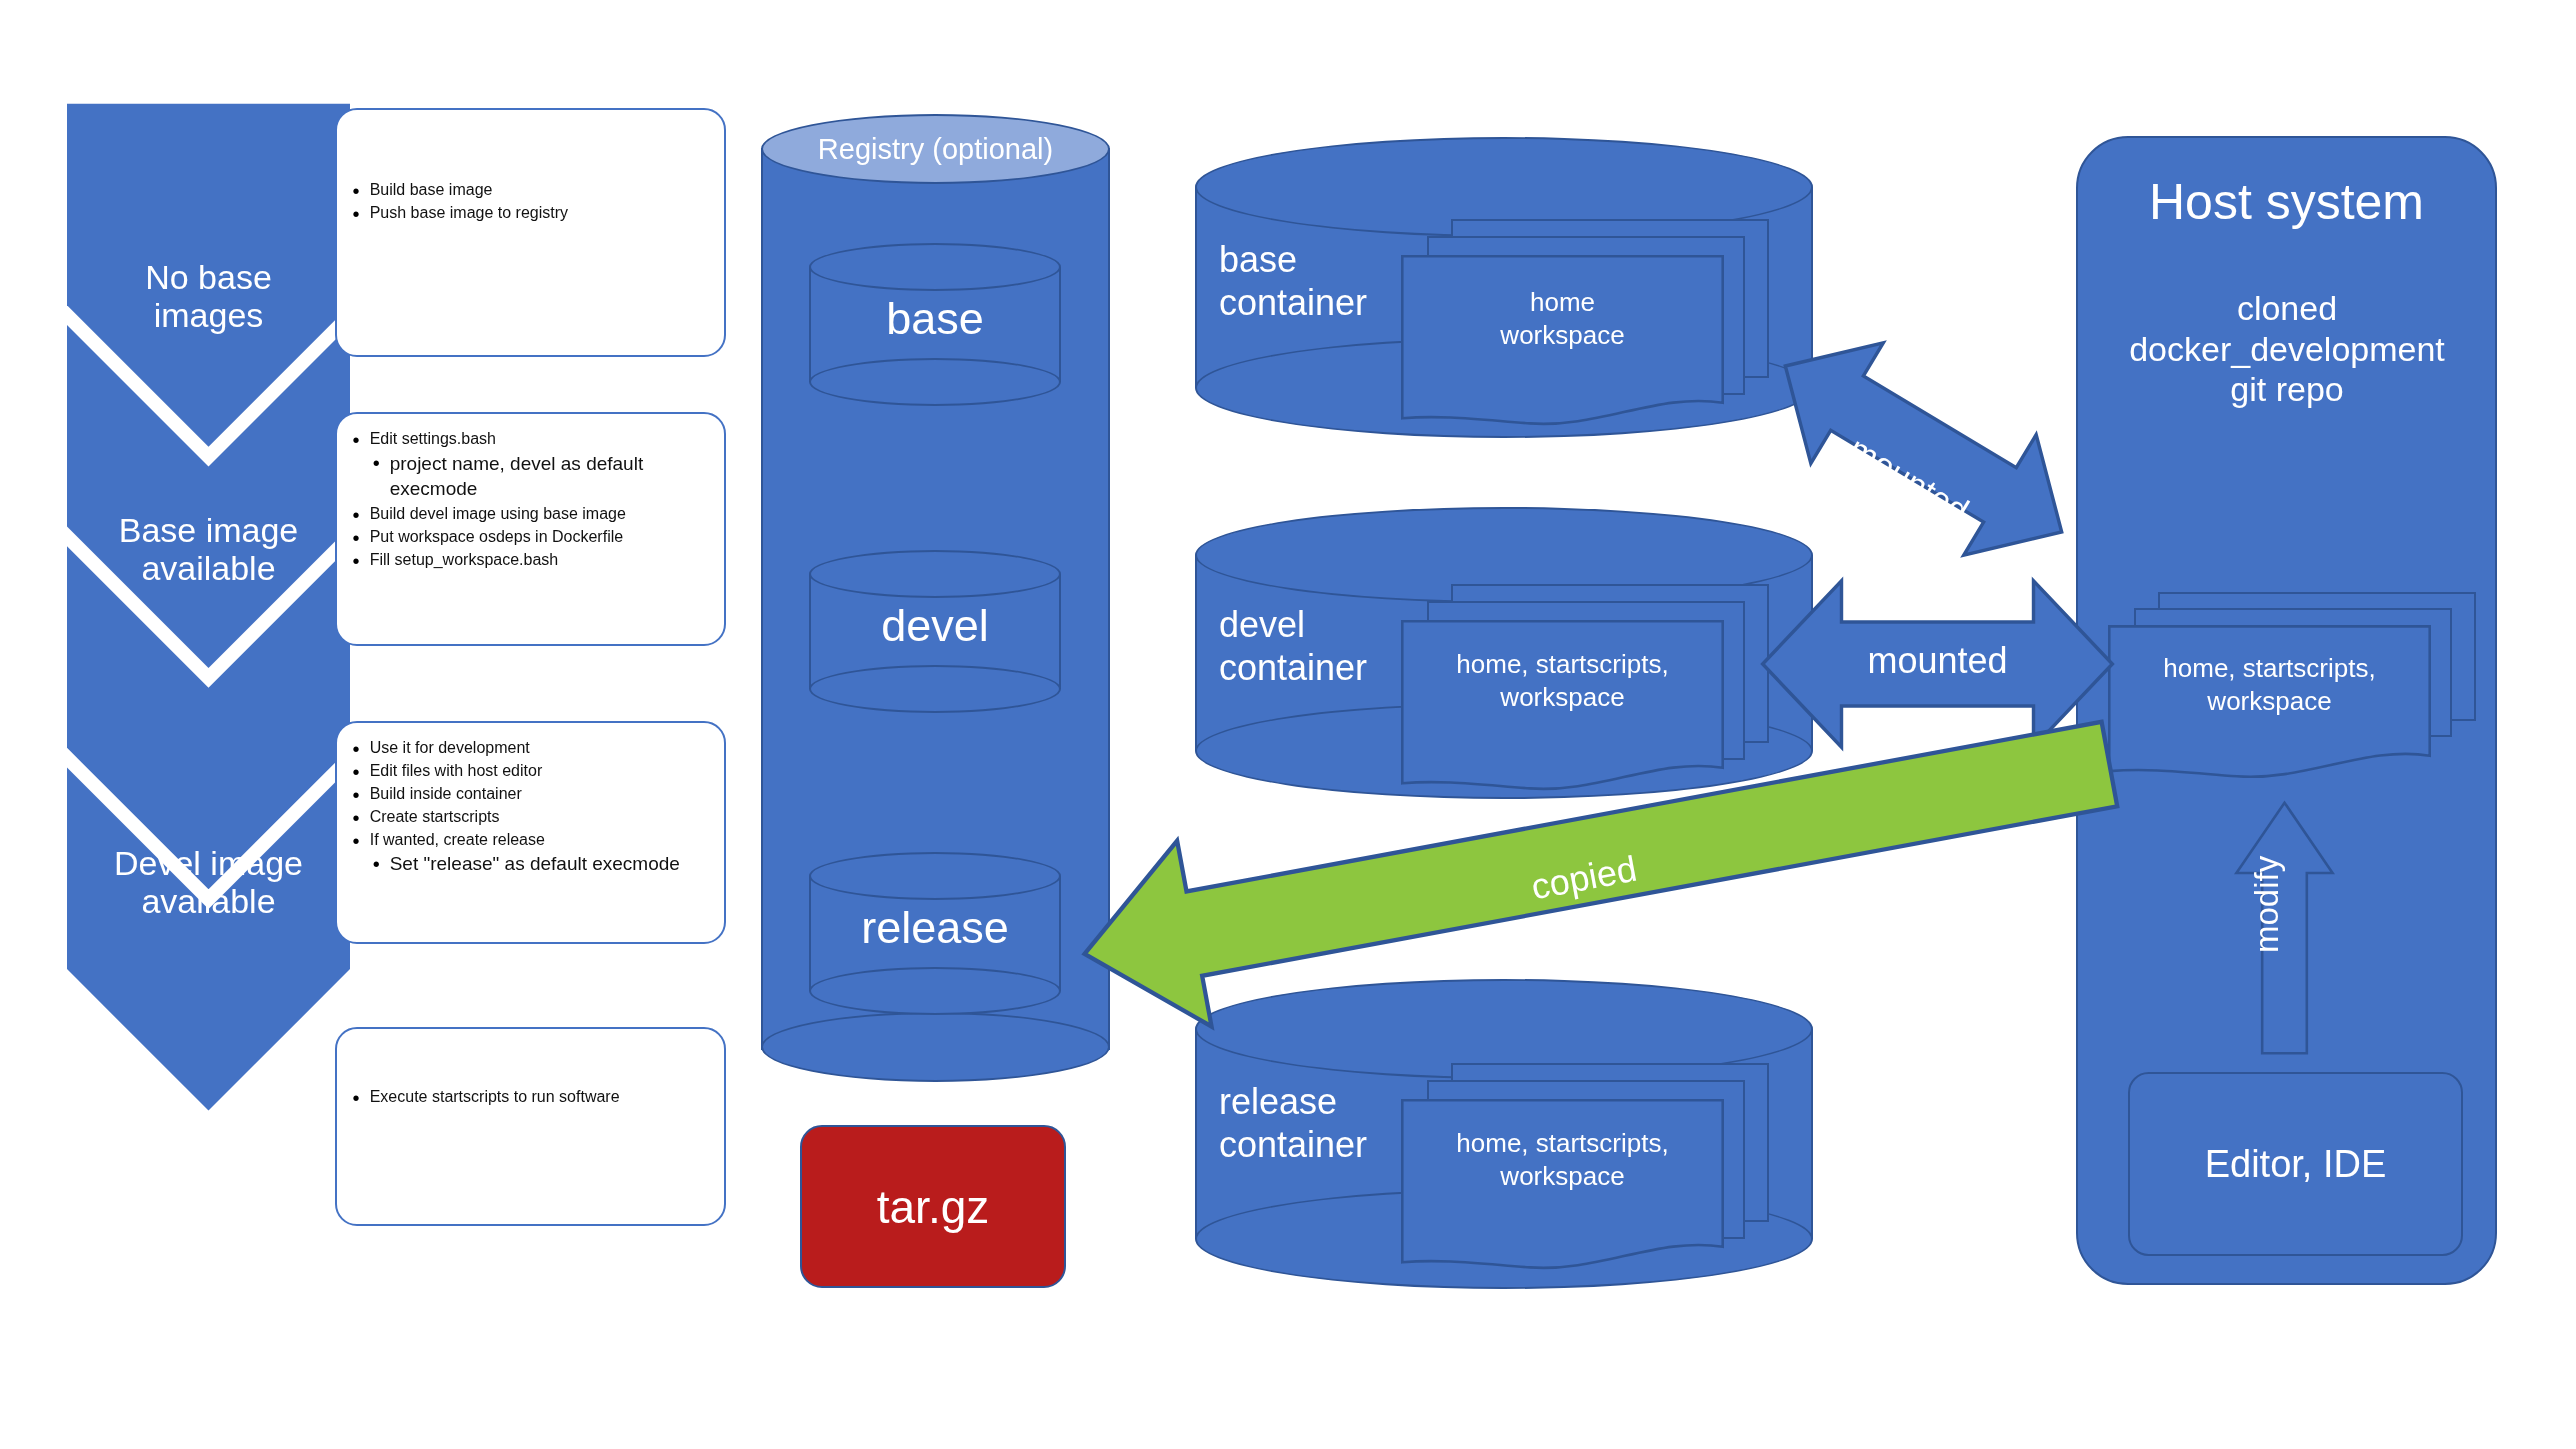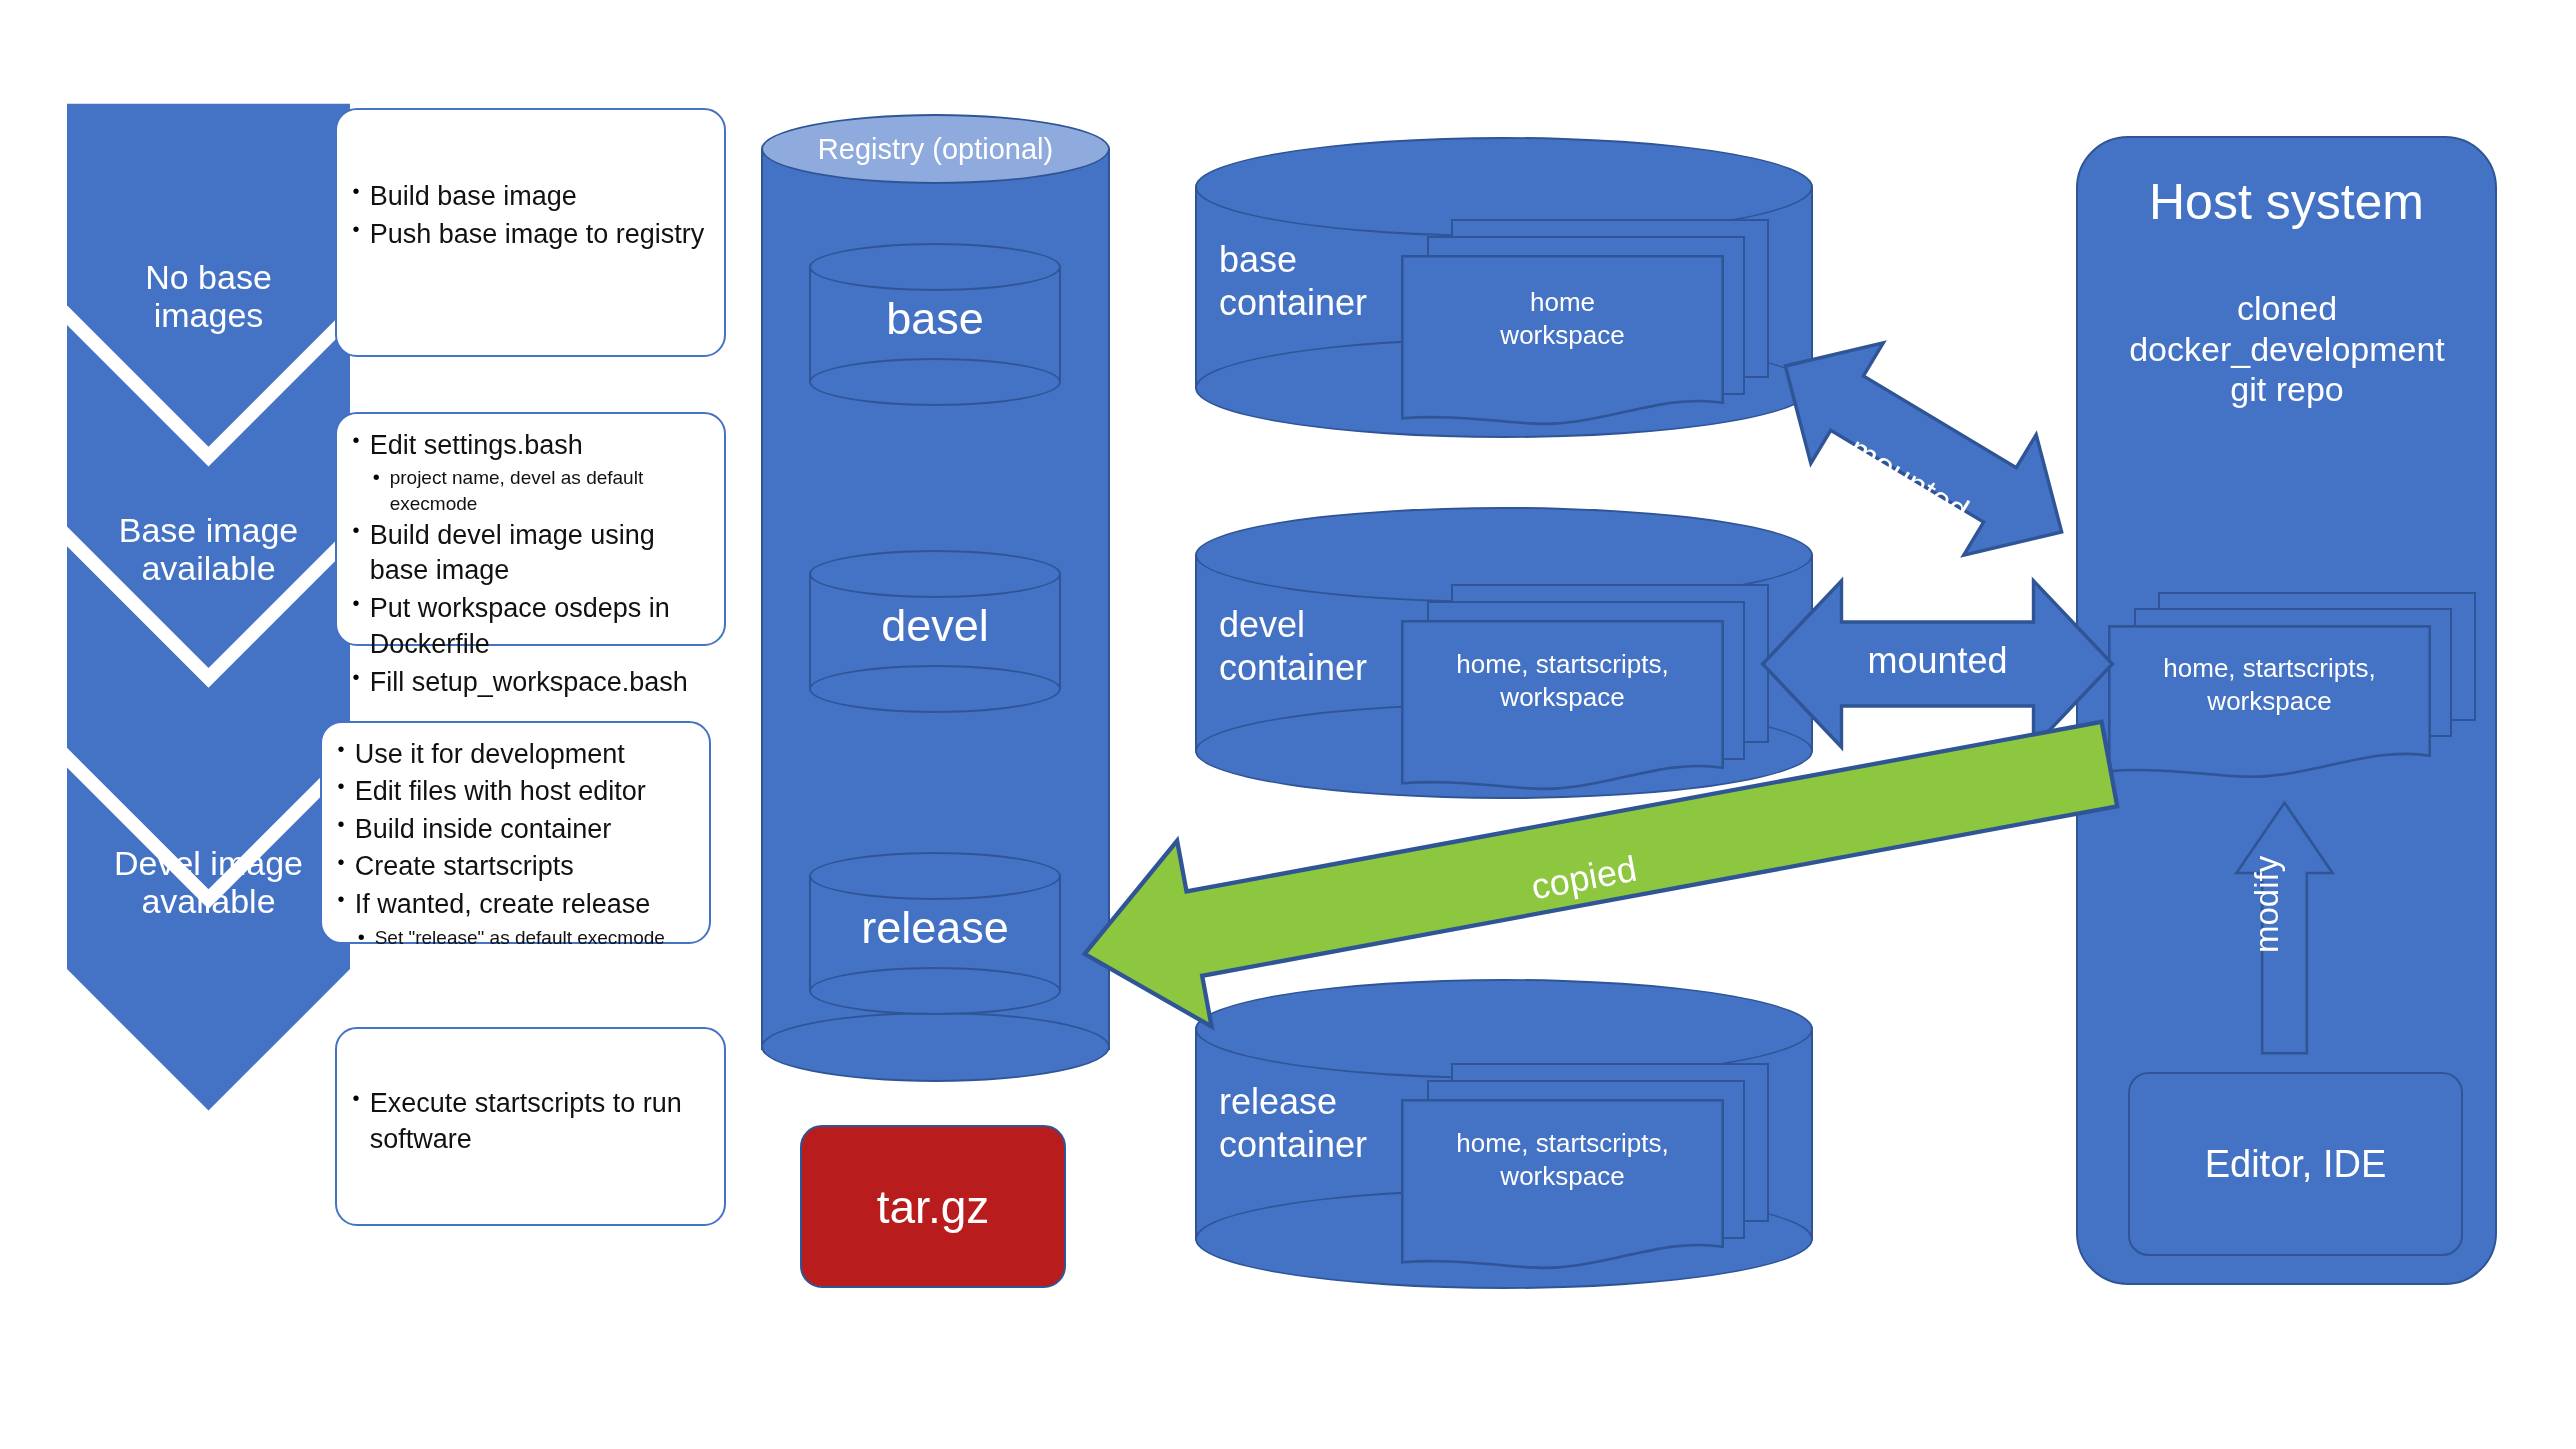--- a/index.html
+++ b/index.html
@@ -20,21 +20,21 @@
   
   .card{
     background:#ffffff;border:2.6px solid #4472C4;border-radius:22px;
     box-sizing:border-box;
   }
   .card ul{
     list-style:none;margin:0;padding:0;
   }
   .card li{
     position:relative;padding-left:19px;margin:0 0 1.7px 0;
-    font-size:27px;line-height:1.33;color:#111111;
+    font-size:16px;line-height:1.33;color:#111111;
   }
   .card li:before{
     content:"\2022";position:absolute;left:1.7px;top:-0.9px;font-size:20px;color:#000;
   }
   .card li.sub{
     padding-left:39px;font-size:19px;
   }
   .card li.sub:before{left:22px;}
 
   
@@ -122,21 +122,21 @@
   <div class="card abs" style="left:335px;top:412px;width:391px;height:234px;">
     <ul style="padding:13.7px 13.7px 0 13.7px;">
       <li>Edit settings.bash</li>
       <li class="sub">project name, devel as default execmode</li>
       <li>Build devel image using base image</li>
       <li>Put workspace osdeps in Dockerfile</li>
       <li>Fill setup_workspace.bash</li>
     </ul>
   </div>
 
-  <div class="card abs" style="left:320px;top:721px;width:391px;height:223px;">
+  <div class="card abs" style="left:335px;top:721px;width:391px;height:223px;">
     <ul style="padding:13.7px 13.7px 0 13.7px;">
       <li>Use it for development</li>
       <li>Edit files with host editor</li>
       <li>Build inside container</li>
       <li>Create startscripts</li>
       <li>If wanted, create release</li>
       <li class="sub">Set "release" as default execmode</li>
     </ul>
   </div>
 

